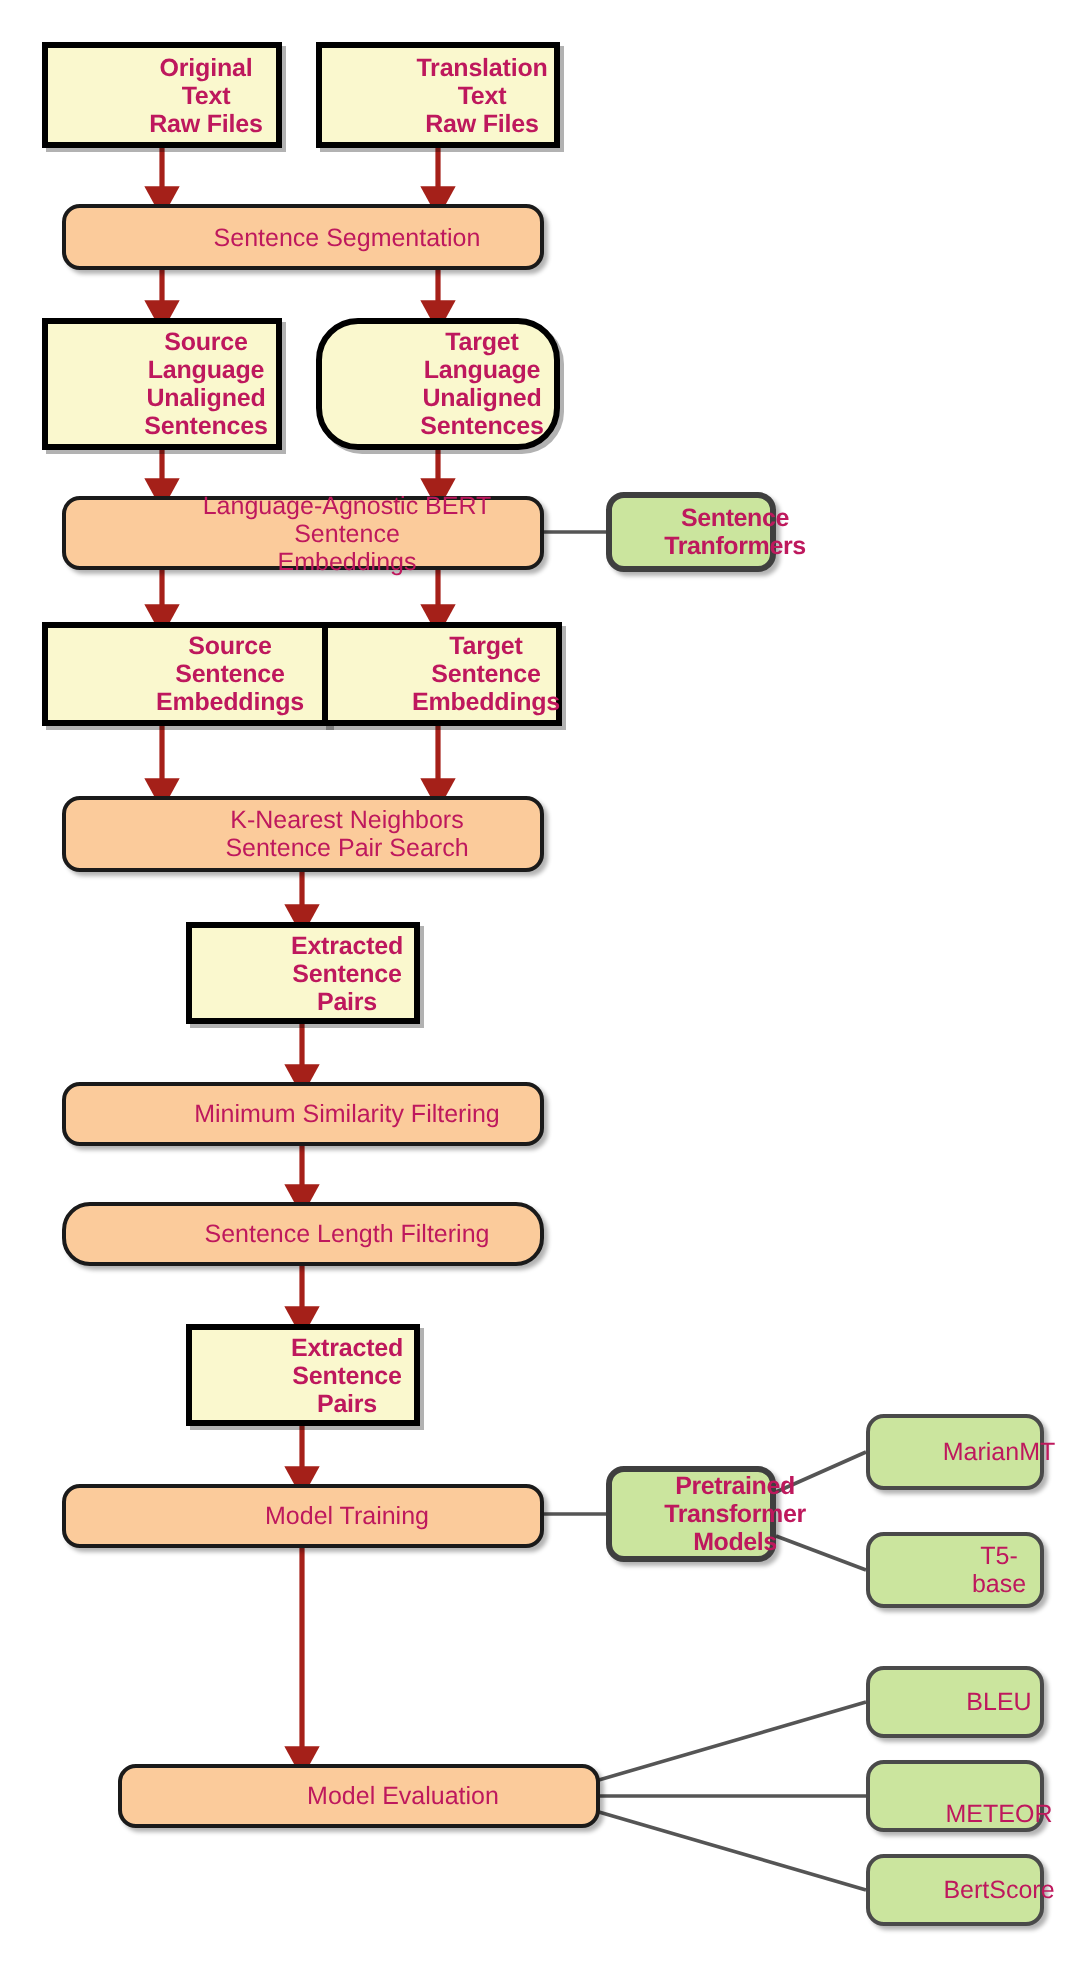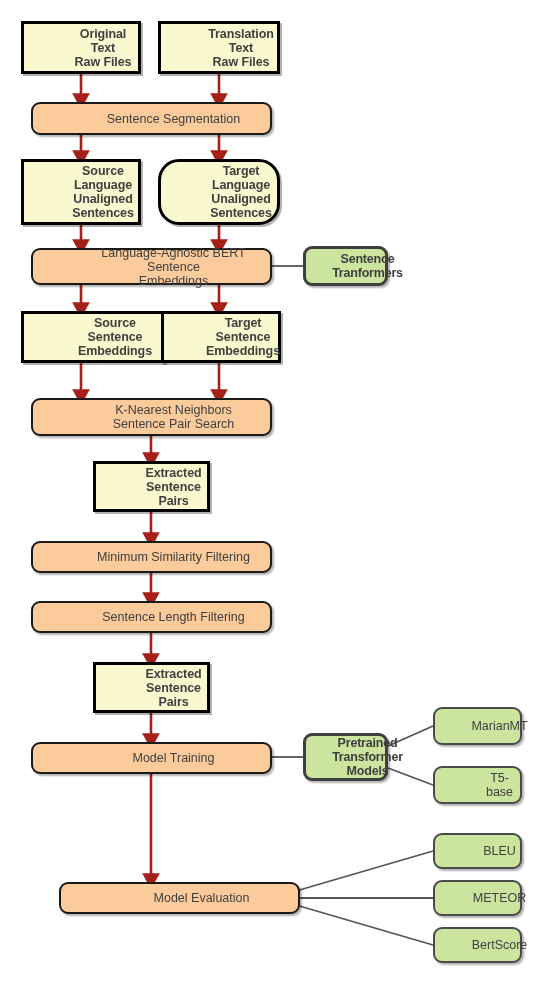--- a/index.html
+++ b/index.html
@@ -27,21 +27,21 @@
     pointer-events: none;
   }
   .node {
     position: absolute;
     box-sizing: border-box;
     display: flex;
     align-items: center;
     justify-content: center;
     text-align: center;
     line-height: 1.12;
-    color: #404040;
+    color: #be185d;
     z-index: 5;
     padding-left: 44px;
   }
   .node .lbl {
     display: block;
     white-space: pre-line;
     padding: 0 4px;
   }
   
   .n-data {
@@ -161,21 +161,21 @@
         <span class="lbl">K-Nearest Neighbors
 Sentence Pair Search</span>
       </div>
       <div class="node n-data" style="left: 93px; top: 461px; width: 117px; height: 51px;">
         <span class="lbl">Extracted
 Sentence Pairs</span>
       </div>
       <div class="node n-process" style="left: 31px; top: 541px; width: 241px; height: 32px;">
         <span class="lbl">Minimum Similarity Filtering</span>
       </div>
-      <div class="node n-process" style="left: 31px; top: 601px; width: 241px; height: 32px;">
+      <div class="node n-process" style="left: 31px; top: 601px; width: 241px; height: 32px; border-radius: 14px;">
         <span class="lbl">Sentence Length Filtering</span>
       </div>
       <div class="node n-data" style="left: 93px; top: 662px; width: 117px; height: 51px;">
         <span class="lbl">Extracted
 Sentence Pairs</span>
       </div>
       <div class="node n-process" style="left: 31px; top: 742px; width: 241px; height: 32px;">
         <span class="lbl">Model Training</span>
       </div>
       <div class="node n-resource bold" style="left: 303px; top: 733px; width: 85px; height: 48px;">
@@ -188,21 +188,21 @@
       </div>
       <div class="node n-resource" style="left: 433px; top: 766px; width: 89px; height: 38px;">
         <span class="lbl">T5-base</span>
       </div>
       <div class="node n-process" style="left: 31px; top: 882px; width: 241px; height: 32px; margin-left: 28px;">
         <span class="lbl">Model Evaluation</span>
       </div>
       <div class="node n-resource" style="left: 433px; top: 833px; width: 89px; height: 36px;">
         <span class="lbl">BLEU</span>
       </div>
-      <div class="node n-resource" style="left: 433px; top: 880px; width: 89px; height: 36px;">
+      <div class="node n-resource" style="left: 433px; top: 880px; width: 89px; height: 36px; align-items: flex-end;">
         <span class="lbl">METEOR</span>
       </div>
       <div class="node n-resource" style="left: 433px; top: 927px; width: 89px; height: 36px;">
         <span class="lbl">BertScore</span>
       </div>
     </div>
 
 </div>
 
 </body></html>

